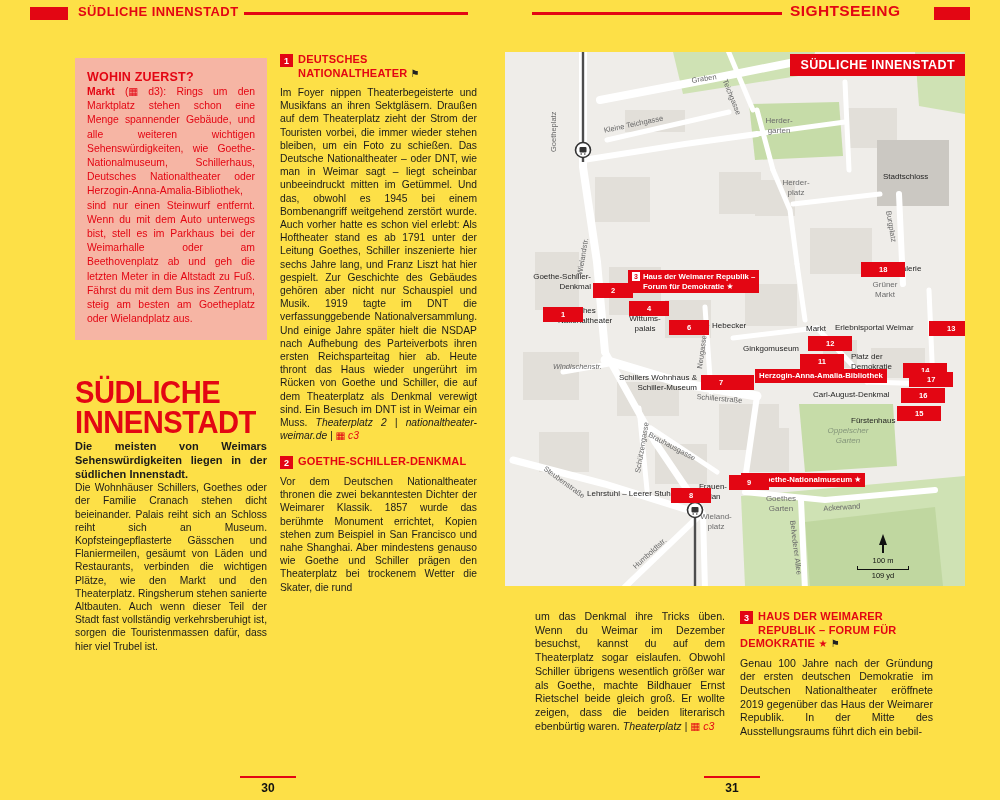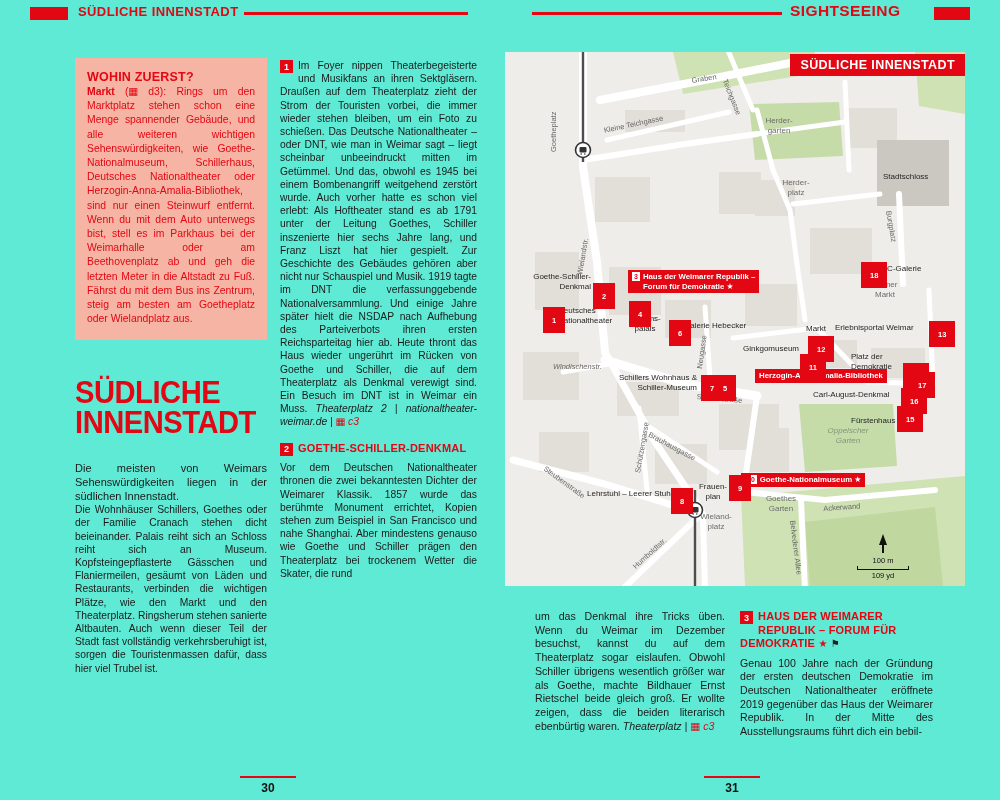--- a/index.html
+++ b/index.html
@@ -1,35 +1,35 @@
 <!DOCTYPE html>
 <html><head>
 <meta charset="utf-8">
 <style>
   html,body{margin:0;padding:0;background:#fff;}
-  .page{position:relative;width:1000px;height:800px;background:#5eead4;
+  .page{position:relative;width:1000px;height:800px;background:#fde047;
         font-family:"Liberation Sans","DejaVu Sans",sans-serif;color:#1a1a1a;overflow:hidden;}
   .pre{white-space:pre-line;}
 
   
   .hdr-block{position:absolute;background:#e30613;height:13px;}
   .hdr-title{position:absolute;color:#e30613;font-weight:bold;letter-spacing:.4px;}
   .hdr-line{position:absolute;background:#e30613;height:2.5px;}
   .ft-line{position:absolute;background:#e30613;height:2px;width:56px;}
   .ft-num{position:absolute;width:56px;text-align:center;font-weight:bold;font-size:12px;color:#111;}
 
   
   .col-left{position:absolute;left:75px;top:58px;width:192px;}
   .infobox{background:#f6b5a4;padding:12px 12px 14px 12px;}
   .ib-title{color:#e30613;font-weight:bold;font-size:12.5px;margin-bottom:1px;letter-spacing:.2px;}
   .ib-body{color:#e30613;font-size:10.4px;line-height:14.2px;text-align:justify;}
   .ib-lead{font-weight:bold;}
   .sec-title{margin-top:38px;color:#e30613;font-weight:bold;font-size:31px;line-height:30px;
              letter-spacing:-.5px;transform:scaleX(.94);transform-origin:left top;}
-  .intro-bold{margin-top:24px;font-weight:normal;font-size:11px;line-height:13.6px;text-align:justify;}
+  .intro-bold{margin-top:2px;font-weight:bold;font-size:11px;line-height:13.6px;text-align:justify;}
   .bt{font-size:10.3px;line-height:13.2px;text-align:justify;}
 
   
   .col-mid{position:absolute;left:280px;top:53px;width:197px;height:722px;overflow:hidden;}
   .colA{position:absolute;left:535px;top:610px;width:190px;}
   .colB{position:absolute;left:740px;top:610px;width:193px;}
   .art-num{float:left;width:13px;height:13px;background:#e30613;color:#fff;font-weight:bold;
            font-size:9px;display:flex;align-items:center;justify-content:center;margin-right:5px;margin-top:1px;}
   .art-title{color:#e30613;font-weight:bold;font-size:11px;line-height:13.5px;letter-spacing:.2px;}
   .flag{color:#222;font-size:10px;font-style:normal;}
@@ -43,22 +43,22 @@
   .map svg{position:absolute;left:0;top:0;}
   .map-title{position:absolute;top:2px;right:0;background:#e30613;color:#fff;font-weight:bold;
              font-size:12.5px;letter-spacing:.4px;padding:4px 10px;z-index:6;}
   .ml{position:absolute;font-size:8px;line-height:9.5px;color:#1f1f1f;white-space:pre-line;z-index:4;}
   .st{font-size:7.5px;color:#676767;}
   .pl{color:#6b6b6b;}
   .park-l{font-style:italic;color:#84957a;}
   .rot{transform-origin:left top;}
   .tar{text-align:right;}
   .tac{text-align:center;}
-  .mk{position:absolute;min-width:12px;height:26px;background:#e30613;color:#fff;font-size:7.5px;
-      font-weight:bold;display:flex;align-items:center;justify-content:center;z-index:5;padding:0 9px;box-sizing:border-box;}
+  .mk{position:absolute;min-width:12px;height:15px;background:#e30613;color:#fff;font-size:7.5px;
+      font-weight:bold;display:flex;align-items:center;justify-content:center;z-index:5;padding:0 18px;box-sizing:border-box;}
   .redlbl{position:absolute;background:#e30613;color:#fff;font-size:7.8px;font-weight:bold;
           line-height:9.5px;padding:2px 4px;display:flex;gap:3px;align-items:flex-start;z-index:5;}
   .redlbl .rl-text{white-space:pre-line;}
   .chip{background:#fff;color:#e30613;font-size:7px;font-weight:bold;padding:0 2px;height:9px;
         display:flex;align-items:center;flex:0 0 auto;}
   .north{position:absolute;display:flex;flex-direction:column;align-items:center;z-index:4;}
   .north .tri{width:0;height:0;border-left:4px solid transparent;border-right:4px solid transparent;
               border-bottom:11px solid #111;}
   .north .stem{width:1.5px;height:8px;background:#111;}
   .map-scale{position:absolute;z-index:4;font-size:7.5px;color:#111;text-align:center;width:52px;}
@@ -87,20 +87,24 @@
     </div>
     <div class="sec-title pre">SÜDLICHE
 INNENSTADT</div>
     <div class="intro-bold">Die meisten von Weimars Sehenswürdigkeiten liegen in der südlichen Innenstadt.</div>
     <div class="bt">Die Wohnhäuser Schillers, Goethes oder der Familie Cranach stehen dicht beieinander. Palais reiht sich an Schloss reiht sich an Museum. Kopfsteingepflasterte Gässchen und Flaniermeilen, gesäumt von Läden und Restaurants, verbinden die wichtigen Plätze, wie den Markt und den Theaterplatz. Ringsherum stehen sanierte Altbauten. Auch wenn dieser Teil der Stadt fast vollständig verkehrsberuhigt ist, sorgen die Touristenmassen dafür, dass hier viel Trubel ist.</div>
   </div>
 
   <div class="col-mid">
     <div>
       <div class="art-num">1</div>
+      <div class="art-title">
+        <span>DEUTSCHES NATIONALTHEATER</span>
+        <span class="flag">⚑</span>
+      </div>
       <div class="bt art-body">
         <span>Im Foyer nippen Theaterbegeisterte und Musikfans an ihren Sektgläsern. Draußen auf dem Theaterplatz zieht der Strom der Touristen vorbei, die immer wieder stehen bleiben, um ein Foto zu schießen. Das Deutsche Nationaltheater – oder DNT, wie man in Weimar sagt – liegt scheinbar unbeeindruckt mitten im Getümmel. Und das, obwohl es 1945 bei einem Bombenangriff weitgehend zerstört wurde. Auch vorher hatte es schon viel erlebt: Als Hoftheater stand es ab 1791 unter der Leitung Goethes, Schiller inszenierte hier sechs Jahre lang, und Franz Liszt hat hier gespielt. Zur Geschichte des Gebäudes gehören aber nicht nur Schauspiel und Musik. 1919 tagte im DNT die verfassunggebende Nationalversammlung. Und einige Jahre später hielt die NSDAP nach Aufhebung des Parteiverbots ihren ersten Reichsparteitag hier ab. Heute thront das Haus wieder ungerührt im Rücken von Goethe und Schiller, die auf dem Theaterplatz als Denkmal verewigt sind. Ein Besuch im DNT ist in Weimar ein Muss.</span>
         <span class="addr">Theaterplatz 2 | nationaltheater-weimar.de |</span>
         <span class="mref">▦ c3</span>
       </div>
     </div>
     <div style="margin-top:13px;">
       <div class="art-num">2</div>
       <div class="art-title">GOETHE-SCHILLER-DENKMAL</div>
       <div class="bt art-body">Vor dem Deutschen Nationaltheater thronen die zwei bekanntesten Dichter der Weimarer Klassik. 1857 wurde das berühmte Monument errichtet, Kopien stehen zum Beispiel in San Francisco und nahe Shanghai. Aber mindestens genauso wie Goethe und Schiller prägen den Theaterplatz bei trockenem Wetter die Skater, die rund</div>

